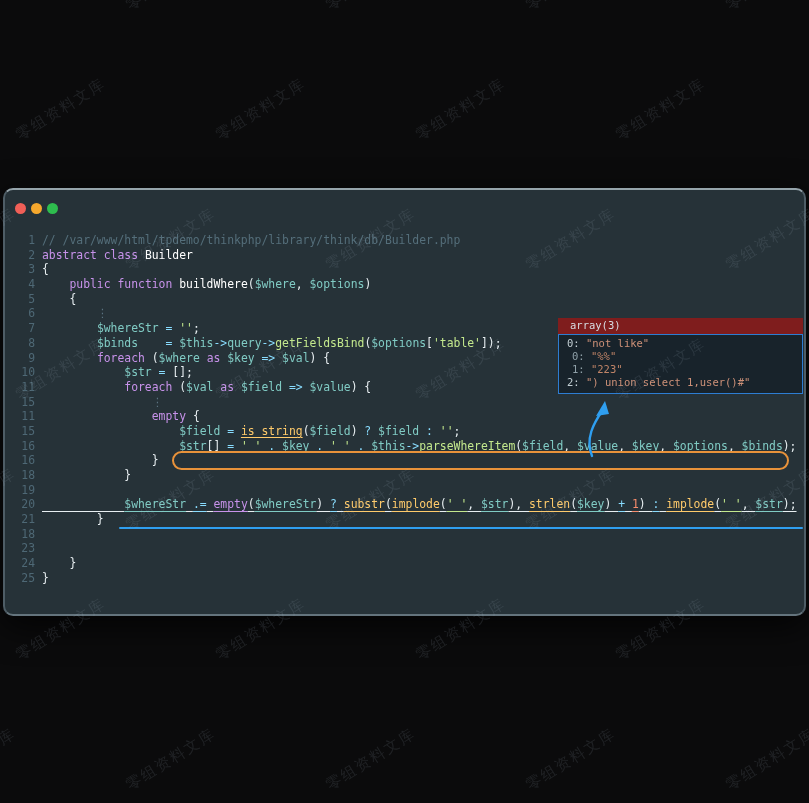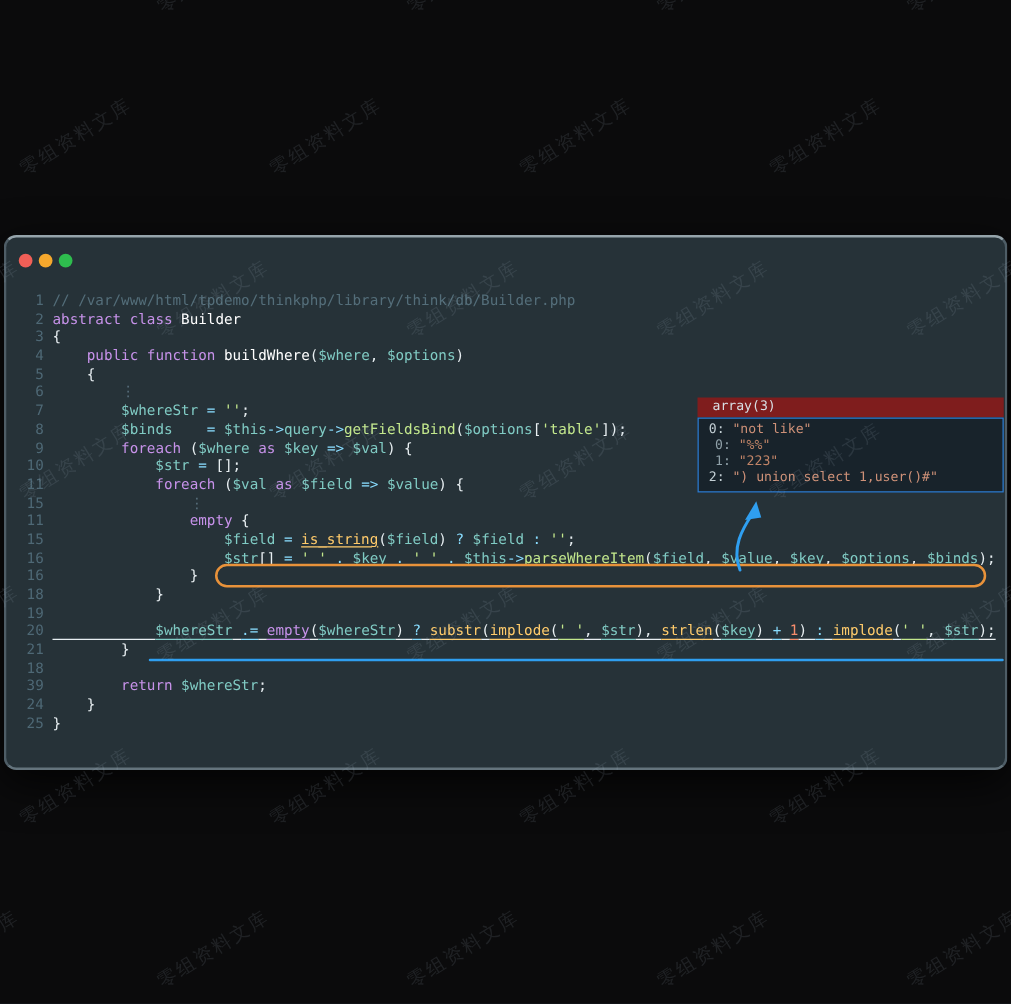--- a/index.html
+++ b/index.html
@@ -84,21 +84,21 @@
       <div class="line"><span class="ln">15</span><span class="code"><span class="dim">                ⋮</span></span></div>
       <div class="line"><span class="ln">11</span><span class="code"><span class="txt">                </span><span class="kw">empty</span><span class="txt"> {</span></span></div>
       <div class="line"><span class="ln">15</span><span class="code"><span class="txt">                    </span><span class="var">$field</span><span class="txt"> </span><span class="op">=</span><span class="txt"> </span><span class="fn">is_string</span><span class="txt">(</span><span class="var">$field</span><span class="txt">) </span><span class="op">?</span><span class="txt"> </span><span class="var">$field</span><span class="txt"> </span><span class="op">:</span><span class="txt"> </span><span class="str">''</span><span class="txt">;</span></span></div>
       <div class="line"><span class="ln">16</span><span class="code"><span class="txt">                    </span><span class="var">$str</span><span class="txt">[] </span><span class="op">=</span><span class="txt"> </span><span class="str">' '</span><span class="txt"> </span><span class="op">.</span><span class="txt"> </span><span class="var">$key</span><span class="txt"> </span><span class="op">.</span><span class="txt"> </span><span class="str">' '</span><span class="txt"> </span><span class="op">.</span><span class="txt"> </span><span class="var">$this</span><span class="op">-&gt;</span><span class="meth">parseWhereItem</span><span class="txt">(</span><span class="var">$field</span><span class="txt">, </span><span class="var">$value</span><span class="txt">, </span><span class="var">$key</span><span class="txt">, </span><span class="var">$options</span><span class="txt">, </span><span class="var">$binds</span><span class="txt">);</span></span></div>
       <div class="line"><span class="ln">16</span><span class="code"><span class="txt">                }</span></span></div>
       <div class="line"><span class="ln">18</span><span class="code"><span class="txt">            }</span></span></div>
       <div class="line"><span class="ln">19</span><span class="code"></span></div>
       <div class="line"><span class="ln">20</span><span class="code uline"><span class="txt">            </span><span class="var">$whereStr</span><span class="txt"> </span><span class="op">.=</span><span class="txt"> </span><span class="kw">empty</span><span class="txt">(</span><span class="var">$whereStr</span><span class="txt">) </span><span class="op">?</span><span class="txt"> </span><span class="fn">substr</span><span class="txt">(</span><span class="fn">implode</span><span class="txt">(</span><span class="str">' '</span><span class="txt">, </span><span class="var">$str</span><span class="txt">), </span><span class="fn">strlen</span><span class="txt">(</span><span class="var">$key</span><span class="txt">) </span><span class="op">+</span><span class="txt"> </span><span class="num">1</span><span class="txt">) </span><span class="op">:</span><span class="txt"> </span><span class="fn">implode</span><span class="txt">(</span><span class="str">' '</span><span class="txt">, </span><span class="var">$str</span><span class="txt">);</span></span></div>
       <div class="line"><span class="ln">21</span><span class="code"><span class="txt">        }</span></span></div>
       <div class="line"><span class="ln">18</span><span class="code"></span></div>
-      <div class="line"><span class="ln">39</span><span class="code"><span class="txt">        </span><span class="kw">return</span><span class="txt"> </span><span class="var">$whereStr</span><span class="txt">;</span></span></div>
+      <div class="line"><span class="ln">23</span></div>
       <div class="line"><span class="ln">24</span><span class="code"><span class="txt">    }</span></span></div>
       <div class="line"><span class="ln">25</span><span class="code"><span class="txt">}</span></span></div>
     </div>
 
   <div class="oval"></div>
   <div class="blue-underline"></div>
 
   <svg class="arrow-svg" viewBox="0 0 803 428">
     <path d="M 587 266 C 580 248, 589 233, 597 221" fill="none" stroke="#2f9ff0" stroke-width="2.4" stroke-linecap="round"></path>
     <polygon points="600,211 591,226 604,224" fill="#2f9ff0"></polygon>

